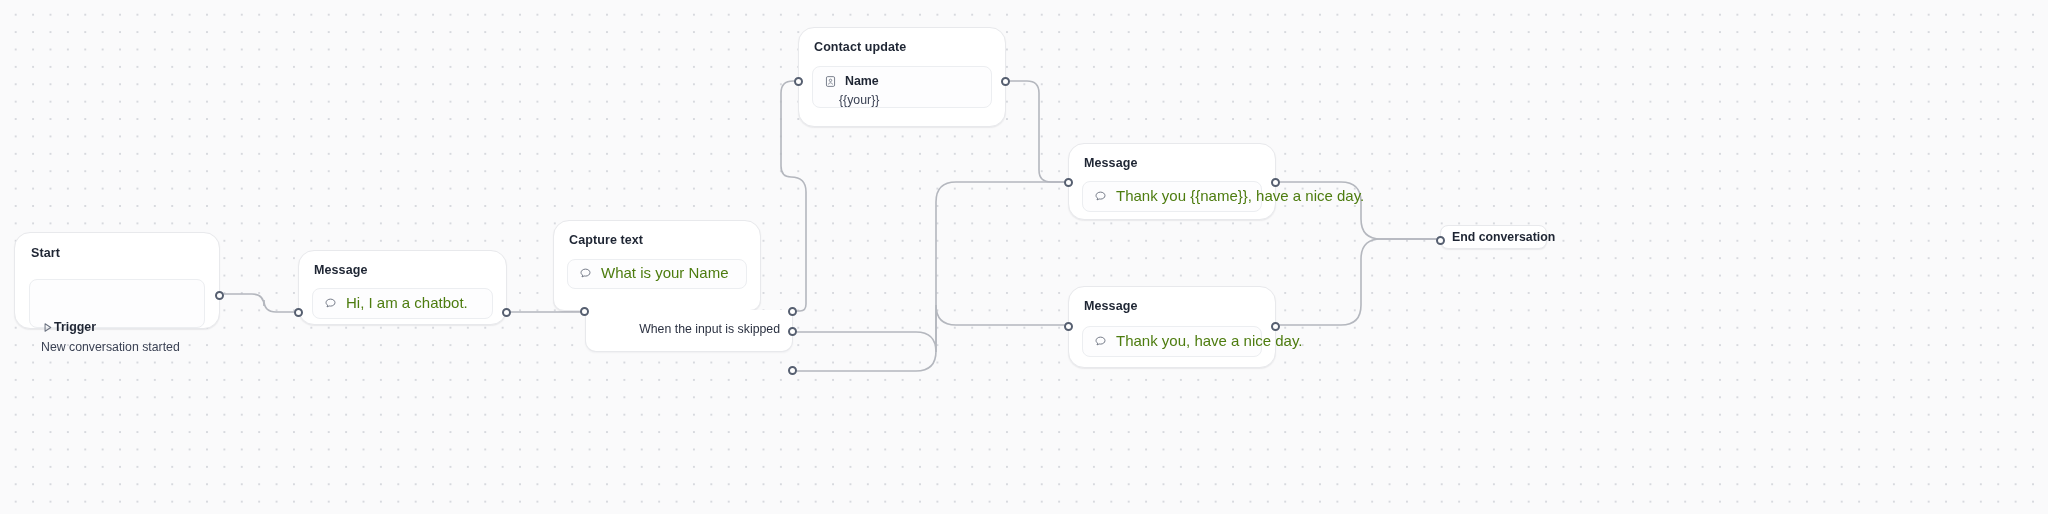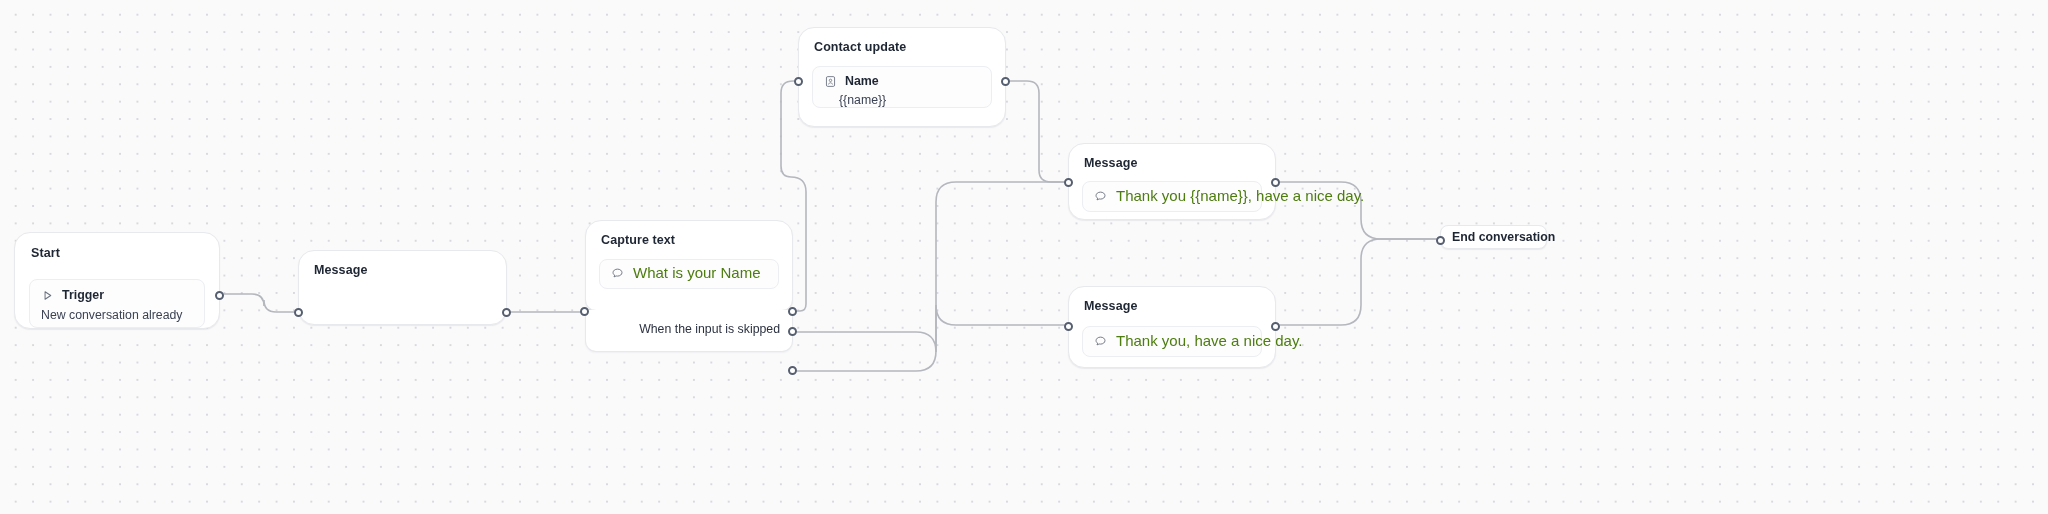--- a/index.html
+++ b/index.html
@@ -106,21 +106,21 @@
   }
   #node-start .node-title { margin: 1px 0 19px 2px; }
   #node-start .trigger-card {
     display: block;
     padding: 9px 11px 10px 11px;
     height: 49px;
   }
   .trigger-head {
     display: flex;
     align-items: center;
-    gap: 8px;
+    margin-top: 32px;
   }
   .trigger-label {
     font-size: 12.4px;
     font-weight: bold;
     color: #1e2533;
     line-height: 1;
   }
   .trigger-sub {
     font-size: 12.3px;
     color: #3b4254;
@@ -134,21 +134,21 @@
     top: 250px;
     width: 209px;
     height: 75px;
     padding: 12px 13px;
   }
   #node-msg1 .node-title { margin: 1px 0 11px 2px; }
   #node-msg1 .card { height: 31px; padding: 0 11px; }
 
   
   #node-capture {
-    left: 585px;
+    left: 553px;
     top: 220px;
     width: 208px;
     height: 91px;
     padding: 12px 13px;
     border-bottom-left-radius: 11px;
     border-bottom-right-radius: 11px;
   }
   #node-capture .node-title { margin: 1px 0 12px 2px; }
   #node-capture .card { height: 30px; padding: 0 11px; }
 
@@ -293,27 +293,36 @@
     <div class="node-title">Start</div>
     <div class="card trigger-card">
       <div class="trigger-head">
         <span class="icon">
           <svg width="13" height="13" viewBox="0 0 16 16" xmlns="http://www.w3.org/2000/svg">
             <path d="M5 3.4 L12 8 L5 12.6 Z" fill="none" stroke="#6b7280" stroke-width="1.25" stroke-linejoin="round"></path>
           </svg>
         </span>
         <span class="trigger-label">Trigger</span>
       </div>
-      <div class="trigger-sub">New conversation already</div>
+      <div class="trigger-sub">New conversation started</div>
     </div>
     <div class="port" style="right:-5px; top:58px;"></div>
   </div>
 
   <div class="node" id="node-msg1">
     <div class="node-title">Message</div>
+    <div class="card">
+      <span class="icon">
+        <svg width="13" height="13" viewBox="0 0 16 16" xmlns="http://www.w3.org/2000/svg">
+          <path d="M8 2.6c3.1 0 5.5 1.9 5.5 4.3 0 2.4-2.4 4.3-5.5 4.3-0.6 0-1.2-0.07-1.7-0.2
+                   l-2.6 1.2 0.75-2.1C3.2 9.3 2.5 8.2 2.5 6.9 2.5 4.5 4.9 2.6 8 2.6Z" fill="none" stroke="#6b7280" stroke-width="1.15" stroke-linejoin="round"></path>
+        </svg>
+      </span>
+      <span class="card-text">Hi, I am a chatbot.</span>
+    </div>
     <div class="port" style="left:-5px; top:57px;"></div>
     <div class="port" style="right:-5px; top:57px;"></div>
   </div>
 
   <div class="node" id="node-capture">
     <div class="node-title">Capture text</div>
     <div class="card">
       <span class="icon">
         <svg width="13" height="13" viewBox="0 0 16 16" xmlns="http://www.w3.org/2000/svg">
           <path d="M8 2.6c3.1 0 5.5 1.9 5.5 4.3 0 2.4-2.4 4.3-5.5 4.3-0.6 0-1.2-0.07-1.7-0.2
@@ -341,21 +350,21 @@
       <div class="contact-head">
         <span class="icon">
           <svg width="13" height="13" viewBox="0 0 16 16" xmlns="http://www.w3.org/2000/svg">
             <rect x="3" y="2" width="10" height="12" rx="1.6" fill="none" stroke="#6b7280" stroke-width="1.1"></rect>
             <circle cx="8" cy="6.6" r="1.5" fill="none" stroke="#6b7280" stroke-width="1"></circle>
             <path d="M5.7 11.2c0.4-1.1 1.3-1.7 2.3-1.7s1.9 0.6 2.3 1.7" fill="none" stroke="#6b7280" stroke-width="1" stroke-linecap="round"></path>
           </svg>
         </span>
         <span class="contact-label">Name</span>
       </div>
-      <div class="contact-value">{{name}}</div>
+      <div class="contact-value">{{your}}</div>
     </div>
     <div class="port" style="left:-5px; top:49px;"></div>
     <div class="port" style="right:-5px; top:49px;"></div>
   </div>
 
   <div class="node" id="node-msg2">
     <div class="node-title">Message</div>
     <div class="card">
       <span class="icon">
         <svg width="13" height="13" viewBox="0 0 16 16" xmlns="http://www.w3.org/2000/svg">

